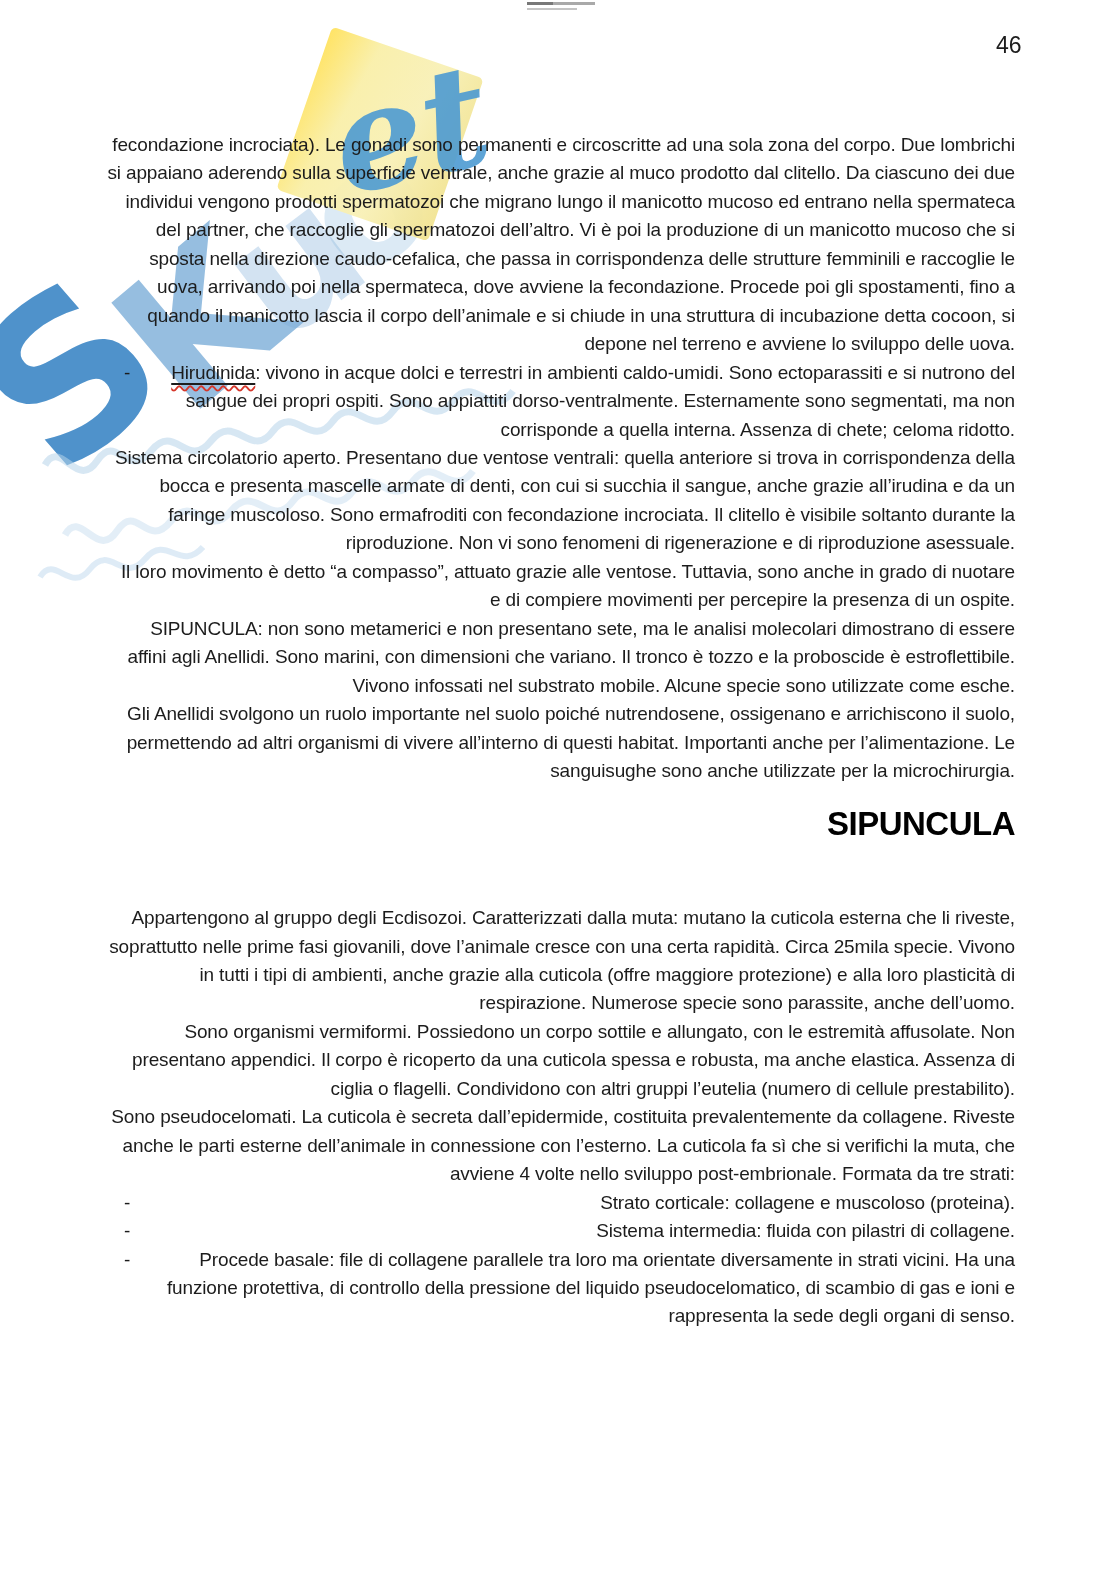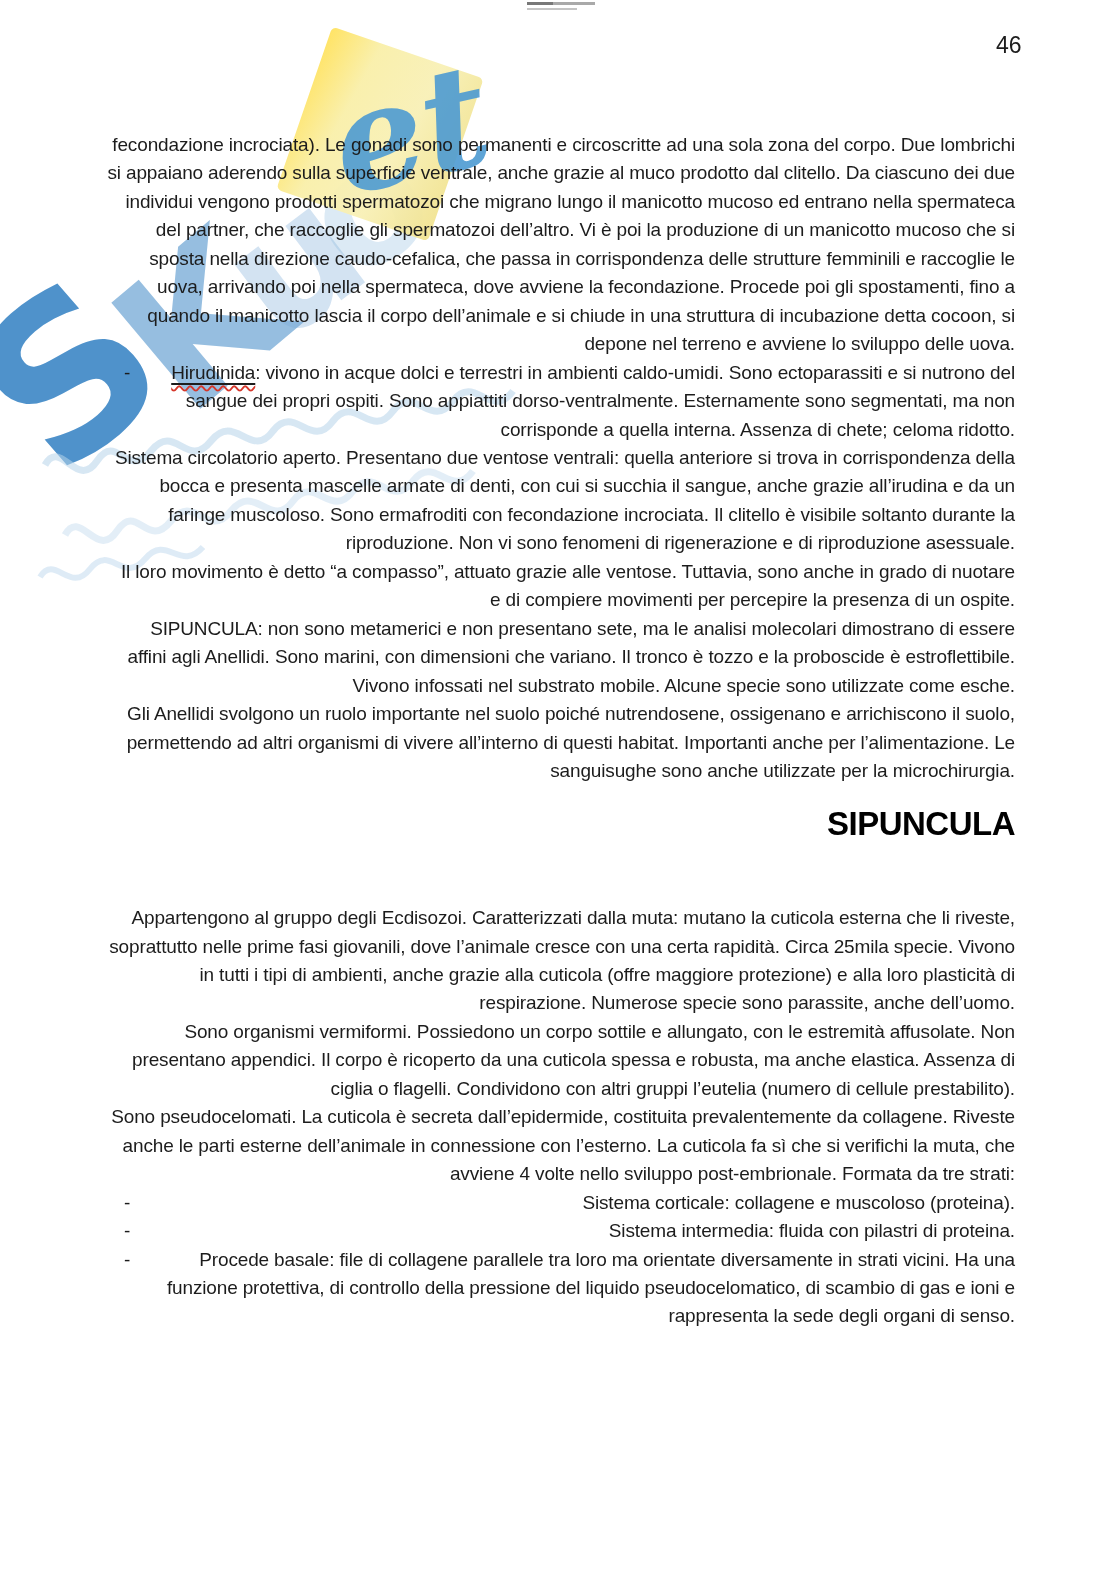--- a/index.html
+++ b/index.html
@@ -80,16 +80,16 @@
     <div class="para"><span>fecondazione incrociata). Le gonadi sono permanenti e circoscritte ad una sola zona del corpo. Due lombrichi si appaiano aderendo sulla superficie ventrale, anche grazie al muco prodotto dal clitello. Da ciascuno dei due individui vengono prodotti spermatozoi che migrano lungo il manicotto mucoso ed entrano nella spermateca del partner, che raccoglie gli spermatozoi dell’altro. Vi è poi la produzione di un manicotto mucoso che si sposta nella direzione caudo-cefalica, che passa in corrispondenza delle strutture femminili e raccoglie le uova, arrivando poi nella spermateca, dove avviene la fecondazione. Procede poi gli spostamenti, fino a quando il manicotto lascia il corpo dell’animale e si chiude in una struttura di incubazione detta cocoon, si depone nel terreno e avviene lo sviluppo delle uova.</span></div>
     <div class="para bullet"><span class="marker">-</span><span class="bold u-spell"><span class="u-line">Hirudinida</span></span><span>: vivono in acque dolci e terrestri in ambienti caldo-umidi. Sono ectoparassiti e si nutrono del sangue dei propri ospiti. Sono appiattiti dorso-ventralmente. Esternamente sono segmentati, ma non corrisponde a quella interna. Assenza di chete; celoma ridotto.</span></div>
     <div class="para"><span>Sistema circolatorio aperto. Presentano due ventose ventrali: quella anteriore si trova in corrispondenza della bocca e presenta mascelle armate di denti, con cui si succhia il sangue, anche grazie all’</span><span class="bold">irudina</span><span> e da un faringe muscoloso. Sono ermafroditi con fecondazione incrociata. Il clitello è visibile soltanto durante la riproduzione. Non vi sono fenomeni di rigenerazione e di riproduzione asessuale.</span></div>
     <div class="para"><span>Il loro movimento è detto “a compasso”, attuato grazie alle ventose. Tuttavia, sono anche in grado di nuotare e di compiere movimenti per percepire la presenza di un ospite.</span></div>
     <div class="para"><span class="bold">SIPUNCULA</span><span>: non sono metamerici e non presentano sete, ma le analisi molecolari dimostrano di essere affini agli Anellidi. Sono marini, con dimensioni che variano. Il tronco è tozzo e la proboscide è estroflettibile. Vivono infossati nel substrato mobile. Alcune specie sono utilizzate come esche.</span></div>
     <div class="para"><span>Gli Anellidi svolgono un ruolo importante nel suolo poiché nutrendosene, ossigenano e arrichiscono il suolo, permettendo ad altri organismi di vivere all’interno di questi habitat. Importanti anche per l’alimentazione. Le sanguisughe sono anche utilizzate per la microchirurgia.</span></div>
     <div class="doc-h1">SIPUNCULA</div>
     <div class="para"><span>Appartengono al gruppo degli Ecdisozoi. Caratterizzati dalla </span><span class="bold">muta</span><span>: mutano la cuticola esterna che li riveste, soprattutto nelle prime fasi giovanili, dove l’animale cresce con una certa rapidità. Circa 25mila specie. Vivono in tutti i tipi di ambienti, anche grazie alla cuticola (offre maggiore protezione) e alla loro plasticità di respirazione. Numerose specie sono parassite, anche dell’uomo.</span></div>
     <div class="para"><span>Sono organismi vermiformi. Possiedono un corpo sottile e allungato, con le estremità affusolate. Non presentano appendici. Il corpo è ricoperto da una cuticola spessa e robusta, ma anche elastica. Assenza di ciglia o flagelli. Condividono con altri gruppi l’eutelia (numero di cellule prestabilito).</span></div>
     <div class="para"><span>Sono pseudocelomati. La cuticola è secreta dall’epidermide, costituita prevalentemente da collagene. Riveste anche le parti esterne dell’animale in connessione con l’esterno. La cuticola fa sì che si verifichi la muta, che avviene 4 volte nello sviluppo post-embrionale. Formata da tre strati:</span></div>
-    <div class="para bullet"><span class="marker">-</span><span class="bold">Sistema corticale</span><span>: collagene e muscoloso (proteina).</span></div>
-    <div class="para bullet"><span class="marker">-</span><span class="bold">Sistema intermedia</span><span>: fluida con pilastri di proteina.</span></div>
+    <div class="para bullet"><span class="marker">-</span><span class="bold">Strato corticale</span><span>: collagene e muscoloso (proteina).</span></div>
+    <div class="para bullet"><span class="marker">-</span><span class="bold">Sistema intermedia</span><span>: fluida con pilastri di collagene.</span></div>
     <div class="para bullet"><span class="marker">-</span><span class="bold">Procede basale</span><span>: file di collagene parallele tra loro ma orientate diversamente in strati vicini. Ha una funzione protettiva, di controllo della pressione del liquido pseudocelomatico, di scambio di gas e ioni e rappresenta la sede degli organi di senso.</span></div>
   </div>
 
 </body></html>

